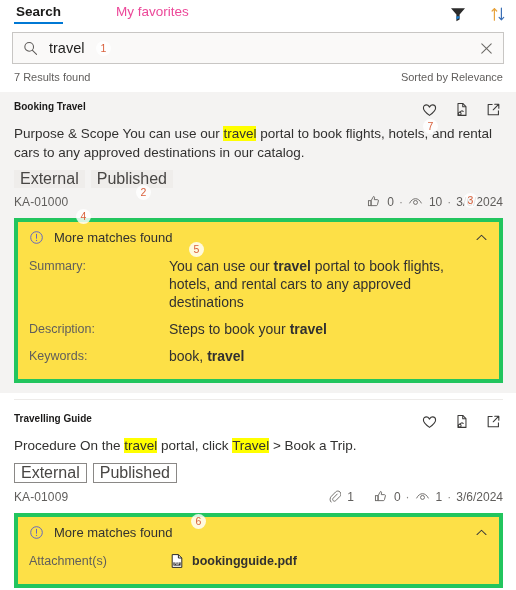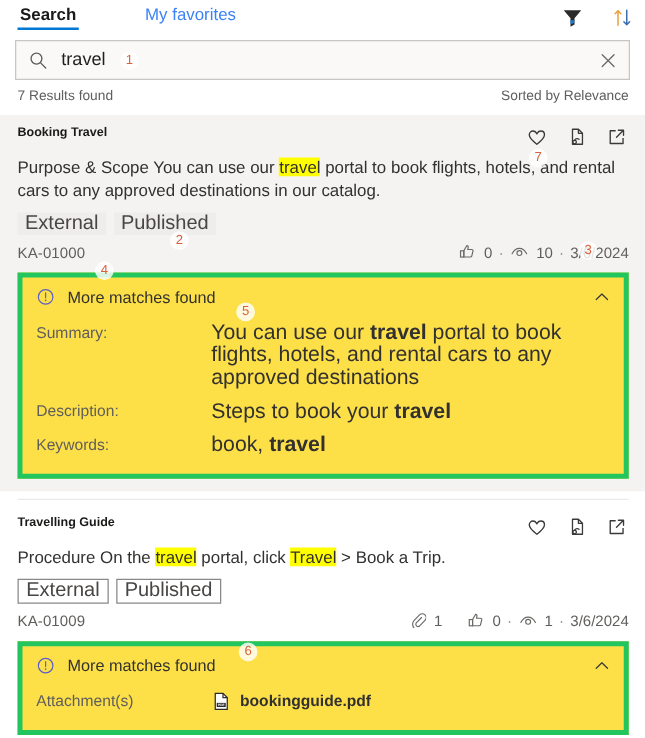--- a/index.html
+++ b/index.html
@@ -13,21 +13,21 @@
   body { position: relative; }
 
   
   .tabbar {
     display: flex; align-items: center;
     height: 28px; padding: 0 0 0 14px;
     position: relative;
     gap: 25px;
   }
   .tab {
-    font-size: 13.5px; color: #3b82f6;
+    font-size: 13.5px; color: #ec4899;
     padding: 0 2px 5px 2px; margin-right: 26px;
     position: relative; cursor: pointer; white-space: nowrap;
   }
   .tab.active { color: #1b1a19; font-weight: bold; }
   .tab.active::after {
     content: ""; position: absolute;
     left: 0; right: 0; bottom: 0; height: 2px;
     background: #0078d4;
   }
   .toolbar-icons {
@@ -121,21 +121,21 @@
   }
   .infoico { width: 15px; height: 15px; flex: 0 0 auto; }
   .more-label { font-size: 13px; color: #323130; margin-left: 10px; }
   .chev { width: 15px; height: 15px; margin-left: auto; }
   .more-body { padding: 0 10px 10px 11px; }
   .mrow { display: flex; align-items: flex-start; margin-top: 2px; padding: 3px 0 4px 0; }
   .mkey {
     width: 140px; flex: 0 0 140px;
     font-size: 12.5px; color: #605e5c; line-height: 18px;
   }
-  .mval { flex: 1 1 auto; font-size: 17px; color: #323130; line-height: 18px; }
+  .mval { flex: 1 1 auto; font-size: 14px; color: #323130; line-height: 18px; }
   .mval b { font-weight: bold; }
   .attach-val { display: flex; align-items: center; gap: 7px; font-weight: bold; font-size: 12.5px; }
   .pdfico { width: 16px; height: 16px; display: block; flex: 0 0 auto; }
 
   .divider { height: 1px; background: #edebe9; margin: 6px 13px 0 14px; }
 </style>
 </head>
 <body>
 
 <div class="tabbar">

